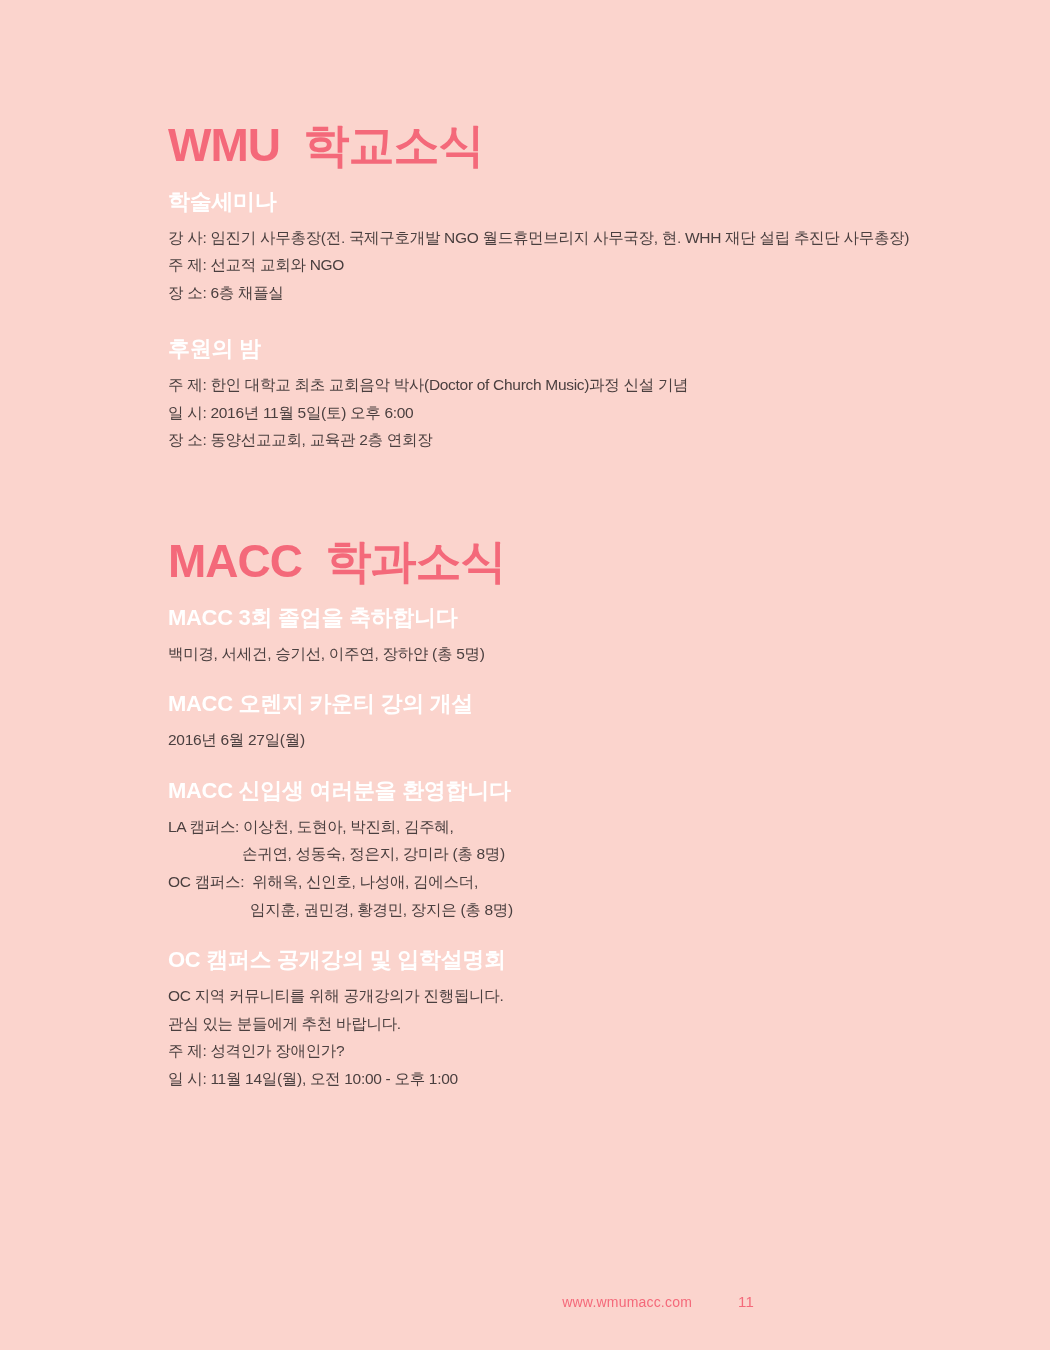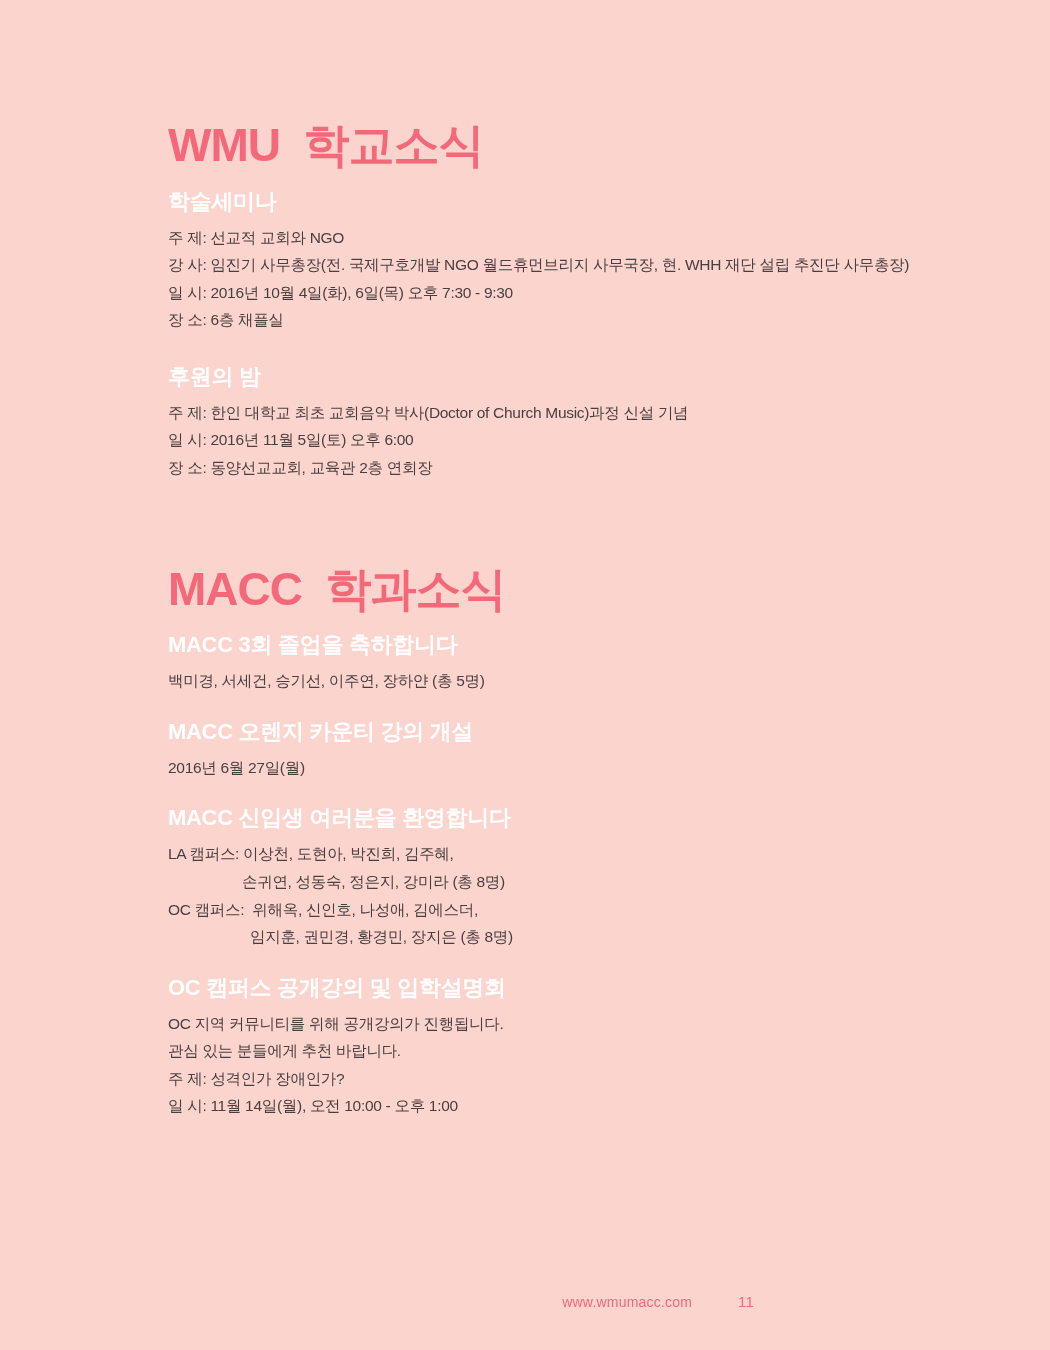--- a/index.html
+++ b/index.html
@@ -100,23 +100,22 @@
 </head>
 <body>
 
 <div class="page">
   <div class="content">
 
     <h1 class="section-title">WMU  학교소식</h1>
 
     <div class="block">
       <div class="sub-title">학술세미나</div>
+      <div class="line">강 사: 임진기 사무총장(전. 국제구호개발 NGO 월드휴먼브리지 사무국장, 현. WHH 재단 설립 추진단 사무총장)</div>
       <div class="line">주 제: 선교적 교회와 NGO</div>
-      <div class="line">강 사: 임진기 사무총장(전. 국제구호개발 NGO 월드휴먼브리지 사무국장, 현. WHH 재단 설립 추진단 사무총장)</div>
-      <div class="line">일 시: 2016년 10월 4일(화), 6일(목) 오후 7:30 - 9:30</div>
       <div class="line">장 소: 6층 채플실</div>
     </div>
 
     <div class="block">
       <div class="sub-title">후원의 밤</div>
       <div class="line">주 제: 한인 대학교 최초 교회음악 박사(Doctor of Church Music)과정 신설 기념</div>
       <div class="line">일 시: 2016년 11월 5일(토) 오후 6:00</div>
       <div class="line">장 소: 동양선교교회, 교육관 2층 연회장</div>
     </div>
 

